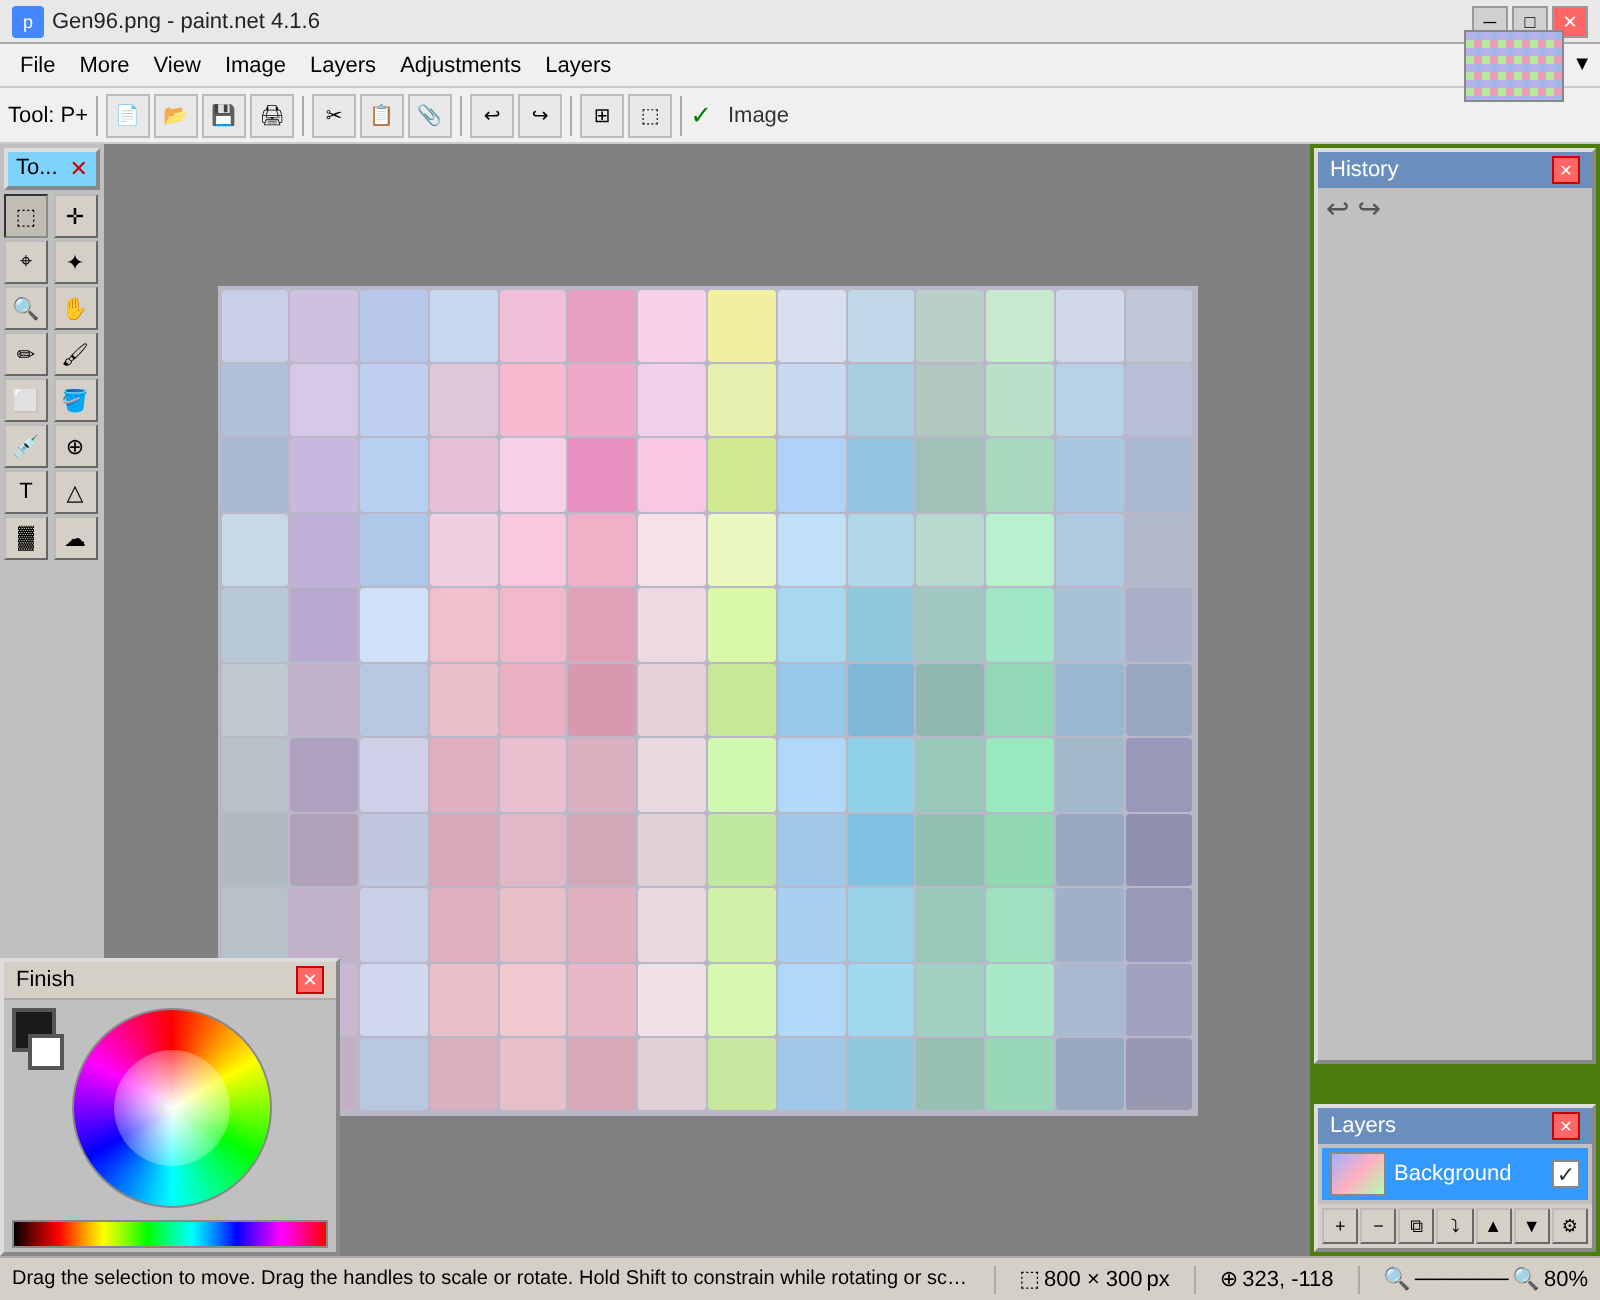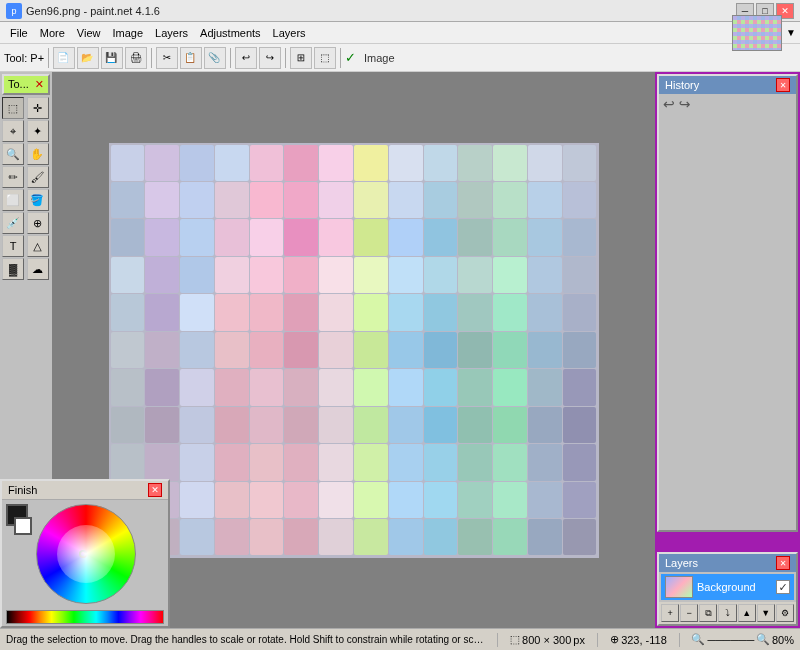--- a/index.html
+++ b/index.html
@@ -20,31 +20,31 @@
     #toolbar { background: #f0f0f0; height: 28px; display: flex; align-items: center; padding: 2px 4px; border-bottom: 1px solid #ccc; gap: 2px; }
     .tb-btn { width: 22px; height: 22px; background: #e8e8e8; border: 1px solid #bbb; display: flex; align-items: center; justify-content: center; cursor: pointer; font-size: 10px; }
     .tb-sep { width: 1px; height: 20px; background: #aaa; margin: 0 2px; }
     .tb-finish { font-size: 11px; color: #333; padding: 2px 6px; }
 
     
     #main { display: flex; height: calc(650px - 22px - 22px - 28px - 22px); }
 
     
     #toolpanel { width: 52px; background: #c0c0c0; display: flex; flex-direction: column; padding: 2px; }
-    #toolpanel-header { background: #bef264; border: 2px outset #ddd; padding: 2px 4px; display: flex; justify-content: space-between; font-size: 11px; margin-bottom: 2px; }
+    #toolpanel-header { background: #7dd3fc; border: 2px outset #ddd; padding: 2px 4px; display: flex; justify-content: space-between; font-size: 11px; margin-bottom: 2px; }
     .tool-grid { display: grid; grid-template-columns: 1fr 1fr; gap: 1px; }
     .tool-btn { width: 22px; height: 22px; background: #d4d0c8; border: 1px outset #bbb; display: flex; align-items: center; justify-content: center; cursor: pointer; font-size: 11px; }
     .tool-btn.active { border: 1px inset #888; background: #c0bdb5; }
 
     
     #canvas-area { flex: 1; background: #808080; overflow: hidden; display: flex; align-items: center; justify-content: center; position: relative; }
     #canvas-img { width: 490px; height: 415px; position: relative; overflow: hidden; }
 
     
-    #right-panels { width: 145px; background: #a21caf; display: flex; flex-direction: column; gap: 16px; }
+    #right-panels { width: 145px; background: #4d7c0f; display: flex; flex-direction: column; gap: 16px; }
 
     
     #history-panel { background: #c0c0c0; border: 2px outset #ddd; margin: 2px; flex: 1; }
     #history-header { background: #6a8fbd; color: white; padding: 2px 6px; display: flex; justify-content: space-between; align-items: center; font-size: 11px; }
     #history-content { background: white; margin: 2px; min-height: 80px; }
     .history-item { padding: 2px 4px; display: flex; align-items: center; gap: 3px; font-size: 11px; background: #3399ff; color: white; }
     .history-icon { width: 14px; height: 12px; background: #f5c542; border: 1px solid #c9a500; display: inline-block; }
     #history-actions { display: flex; padding: 2px 4px; gap: 4px; }
     .hist-btn { font-size: 14px; cursor: pointer; color: #555; }
 

